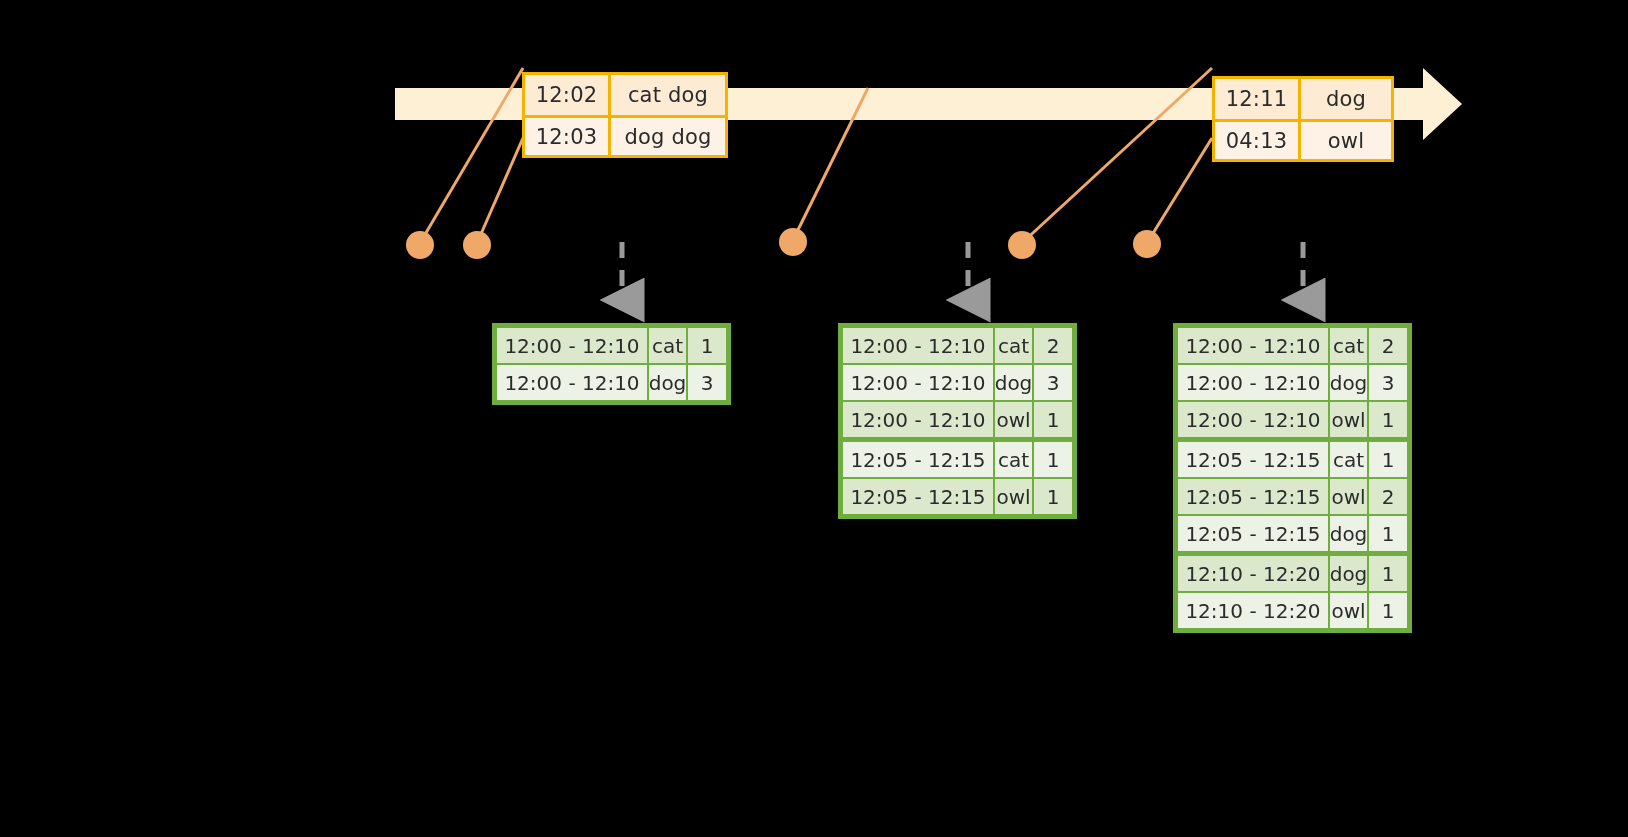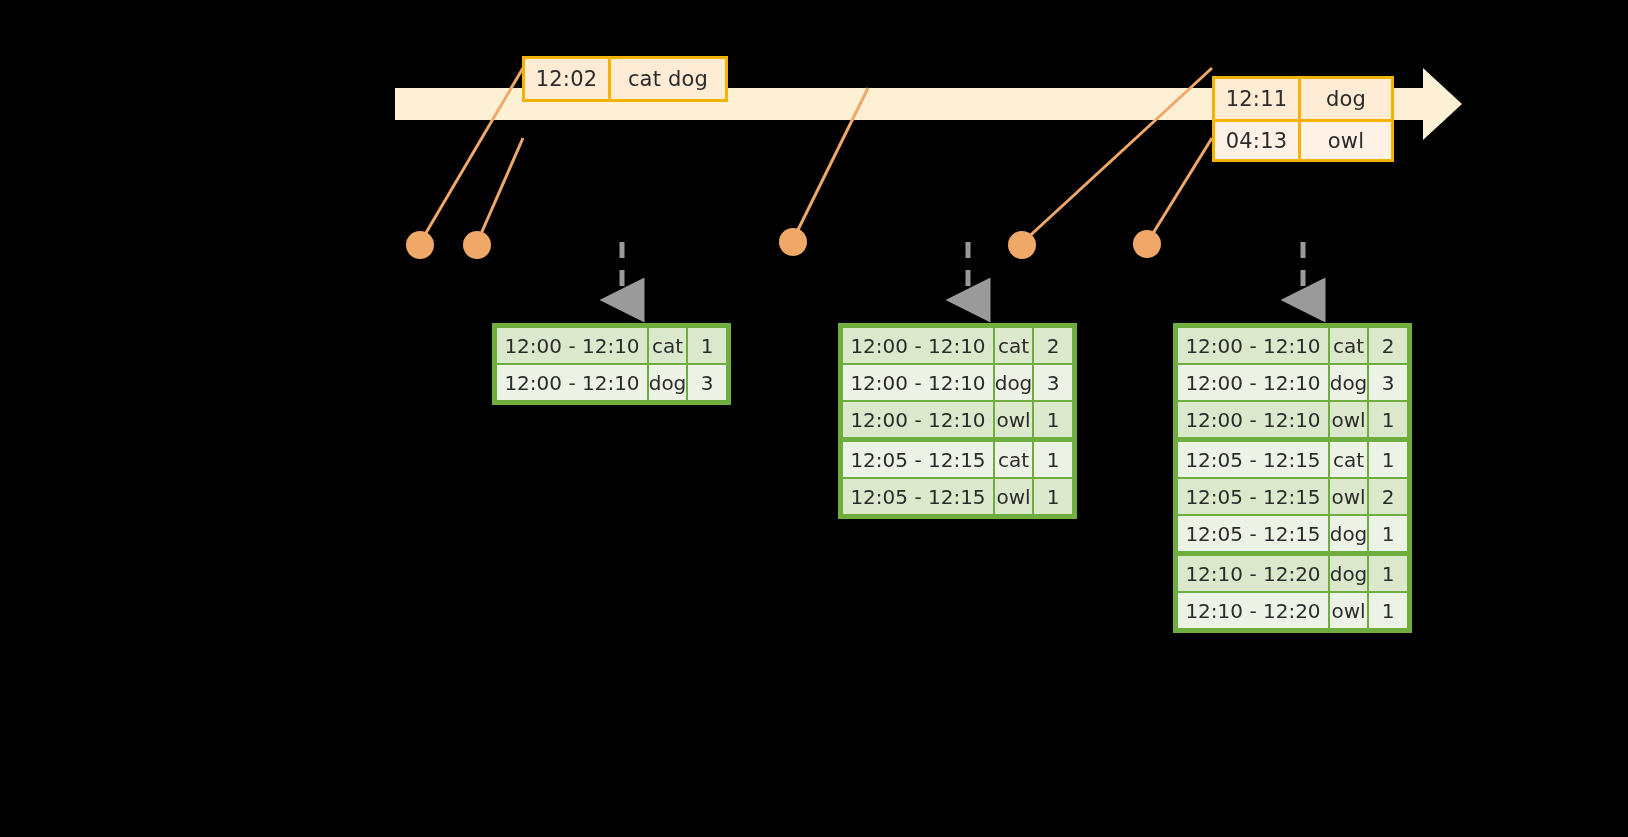--- a/index.html
+++ b/index.html
@@ -125,24 +125,28 @@
       <circle cx="1147" cy="244" r="14"></circle>
     </g>
 
     <g stroke="#9A9A9A" stroke-width="5" stroke-dasharray="16 12" fill="none">
       <line x1="622" y1="242" x2="622" y2="300" marker-end="url(#dash-head)"></line>
       <line x1="968" y1="242" x2="968" y2="300" marker-end="url(#dash-head)"></line>
       <line x1="1303" y1="242" x2="1303" y2="300" marker-end="url(#dash-head)"></line>
     </g>
   </svg>
 
-  <div class="event-box" style="left:522px; top:56px; width:206px;">
+  <div class="event-box" style="left:522px; top:72px; width:206px;">
     <div class="event-row alt">
       <div class="cell time">12:02</div>
       <div class="cell words">cat dog</div>
+    </div>
+    <div class="event-row alt2">
+      <div class="cell time">12:03</div>
+      <div class="cell words">dog dog</div>
     </div>
   </div>
 
 
   <div class="event-box" style="left:1212px; top:76px; width:182px;">
     <div class="event-row alt">
       <div class="cell time">12:11</div>
       <div class="cell words">dog</div>
     </div>
     <div class="event-row alt2">

